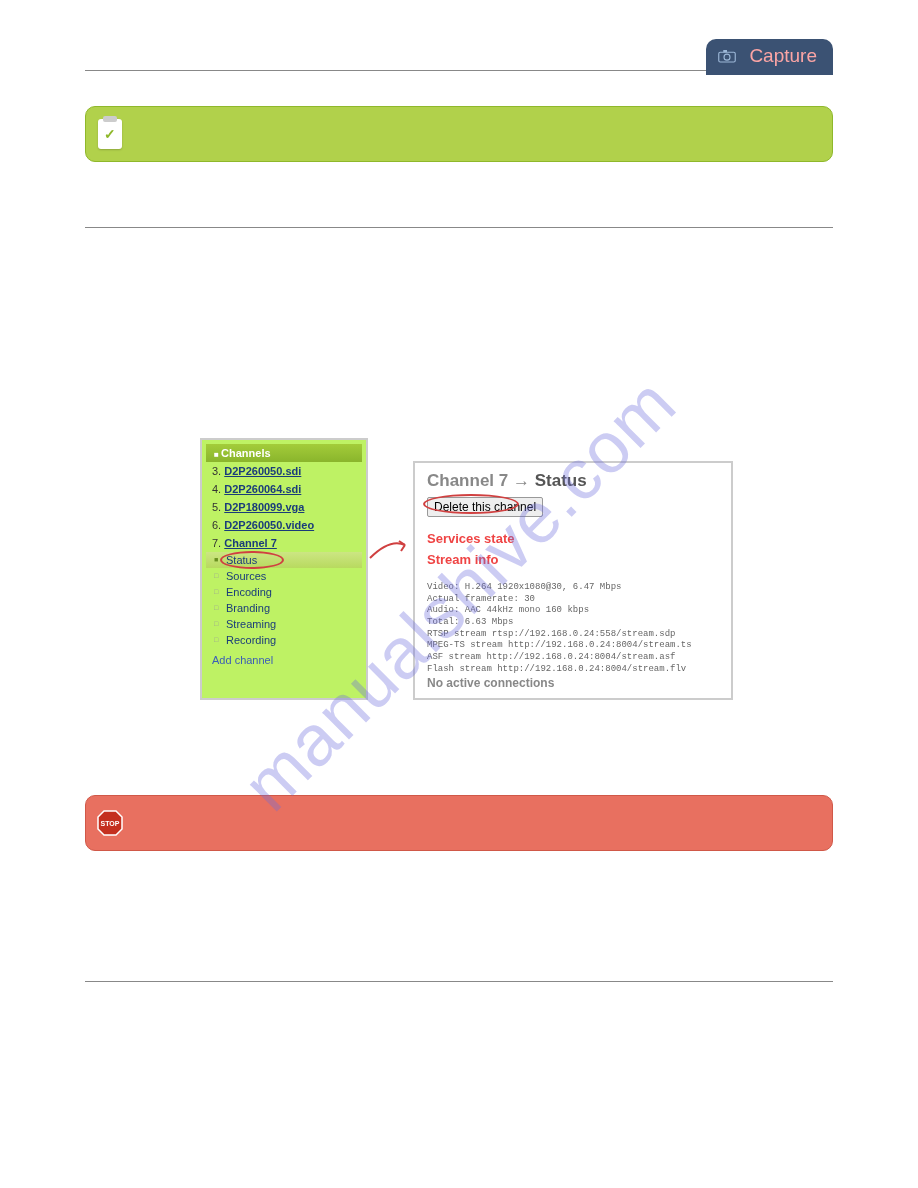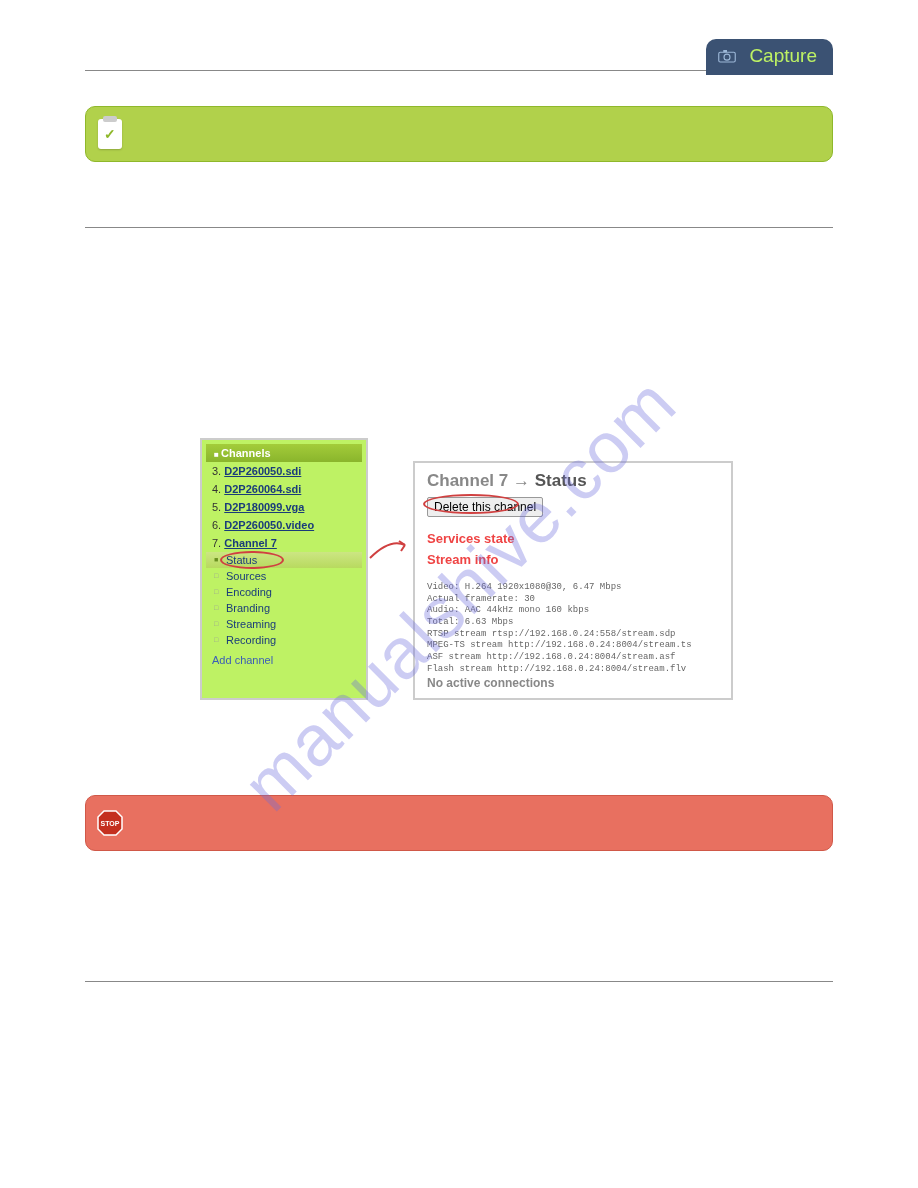--- a/index.html
+++ b/index.html
@@ -1,19 +1,19 @@
 <!DOCTYPE html>
 <html><head>
 <meta charset="utf-8">
 <style>
 * { box-sizing: border-box; margin: 0; padding: 0; }
 body { width: 918px; height: 1188px; background: #fff; font-family: Arial, sans-serif; position: relative; }
 .page { padding: 50px 85px 50px 85px; position: relative; }
 .header-line { border-top: 1px solid #888; position: relative; margin-top: 20px; }
-.capture-tab { position: absolute; right: 0; top: -32px; background: #3b5273; color: #bef264; padding: 6px 16px 8px 12px; border-radius: 10px 10px 0 0; font-size: 19px; display: flex; align-items: center; gap: 13px; }
+.capture-tab { position: absolute; right: 0; top: -32px; background: #3b5273; color: #fca5a5; padding: 6px 16px 8px 12px; border-radius: 10px 10px 0 0; font-size: 19px; display: flex; align-items: center; gap: 13px; }
 .capture-tab svg { width: 18px; height: 14px; }
 .green-callout { background: #b1d14b; border: 1px solid #8fb82b; border-radius: 10px; margin-top: 35px; height: 56px; display: flex; align-items: center; padding: 0 12px; }
 .clipboard-icon { width: 24px; height: 30px; background: #fff; border-radius: 3px; position: relative; box-shadow: 0 1px 2px rgba(0,0,0,0.2); }
 .clipboard-icon:before { content: ""; position: absolute; top: -3px; left: 5px; width: 14px; height: 6px; background: #ccc; border-radius: 2px; }
 .clipboard-icon:after { content: "✓"; position: absolute; top: 7px; left: 6px; color: #8fb82b; font-size: 14px; font-weight: bold; }
 .divider { border-top: 1px solid #888; margin-top: 65px; }
 .screenshot-area { margin-top: 210px; display: flex; gap: 45px; padding-left: 115px; position: relative; }
 .arrow { position: absolute; left: 280px; top: 95px; width: 50px; height: 30px; }
 .arrow svg { width: 100%; height: 100%; }
 .sidebar { width: 168px; border: 2px solid #ccc; background: #bef264; padding: 4px; font-size: 11px; }

